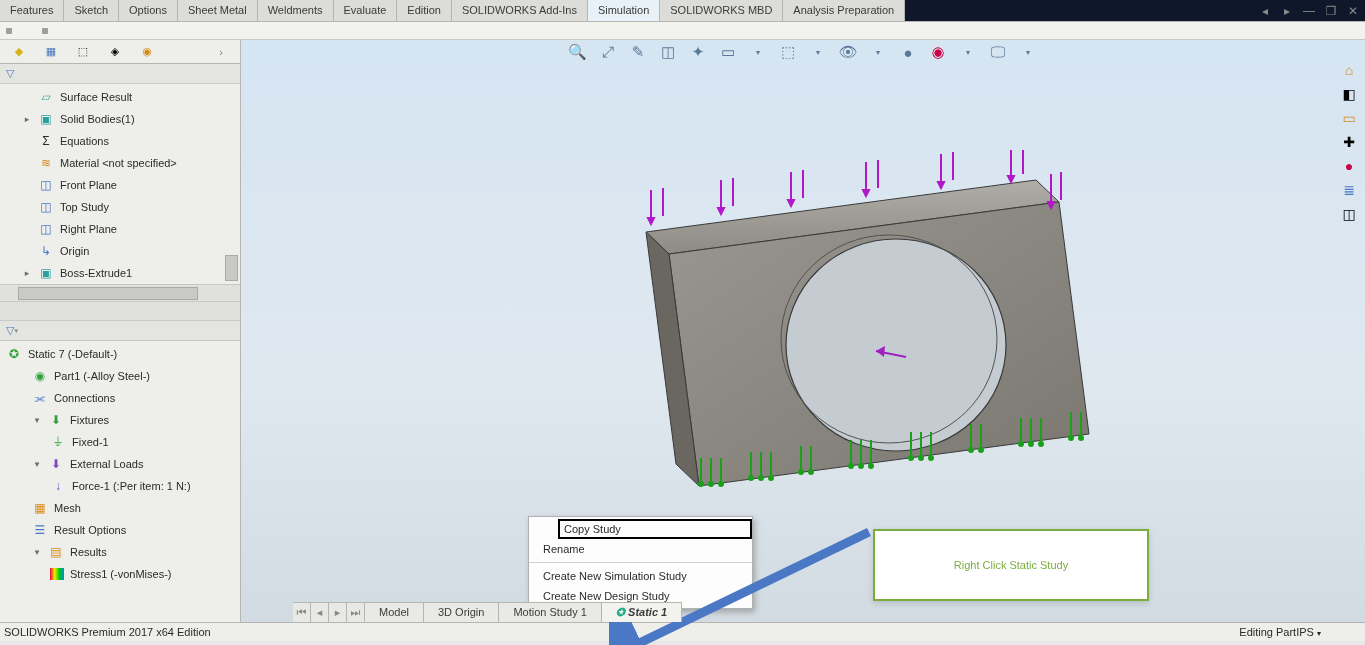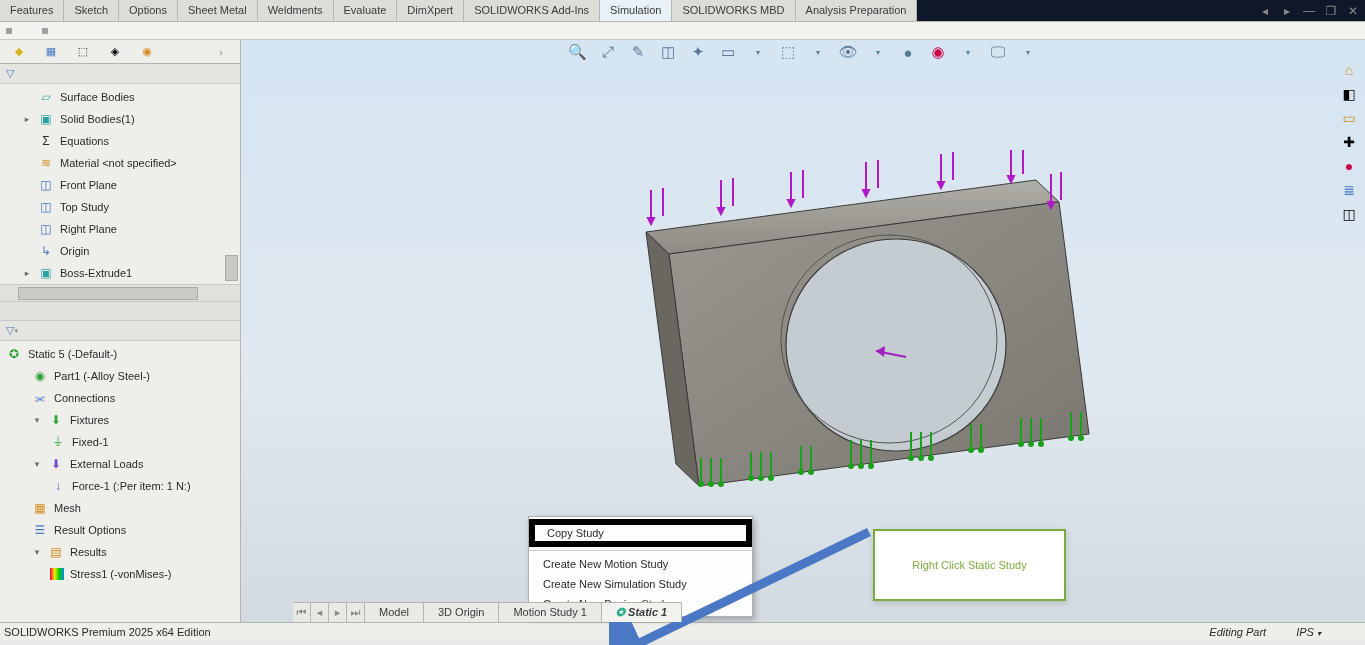--- a/index.html
+++ b/index.html
@@ -52,55 +52,55 @@
 .right-bar { position: absolute; right: 4px; top: 20px; width: 22px; display: flex; flex-direction: column; gap: 4px; }
 .right-bar span { width: 20px; height: 20px; display: inline-flex; align-items: center; justify-content: center; font-size: 14px; cursor: pointer; }
 
 
 .part-svg { position: absolute; left: 350px; top: 110px; }
 
 
 .ctx-menu { position: absolute; left: 287px; top: 476px; width: 225px; background: #fdfdfd; border: 1px solid #b0b0b0; box-shadow: 2px 3px 6px rgba(0,0,0,0.25); padding: 2px 0; }
 .ctx-item { padding: 4px 14px; color: #2a2a2a; cursor: pointer; }
 .ctx-sep { height: 1px; background: #d0d0d0; margin: 3px 0; }
-.ctx-hl { border: 6px solid #000000; padding: 2px 12px; }
-
-
-.callout-box { position: absolute; left: 632px; top: 489px; width: 193px; height: 72px; background: #fff; border: 2px solid #7aad3d; display: flex; align-items: center; justify-content: center; color: #7aad3d; font-size: 13px; box-shadow: 0 2px 6px rgba(0,0,0,0.15); }
+.ctx-hl { border: 2px solid #000000; padding: 2px 4px; margin-left: 29px; }
+
+
+.callout-box { position: absolute; left: 632px; top: 489px; width: 276px; height: 72px; background: #fff; border: 2px solid #7aad3d; display: flex; align-items: center; justify-content: center; color: #7aad3d; font-size: 13px; box-shadow: 0 2px 6px rgba(0,0,0,0.15); }
 .callout-arrow { position: absolute; left: 368px; top: 484px; }
 
 
 .bottom-tabs { position: absolute; left: 52px; bottom: 0; height: 20px; display: flex; background: #e8e8e4; border-top: 1px solid #b5b5b1; }
 .btab { padding: 3px 14px; border-right: 1px solid #b5b5b1; color: #3b3b3b; cursor: pointer; background: #e9e9e5; }
 .btab.bold { font-weight: bold; background: #f2f2ee; font-style: italic; }
 .btab-nav { width: 18px; text-align: center; border-right: 1px solid #b5b5b1; padding-top: 3px; color: #888; cursor: pointer; }
 
 
 .statusbar { height: 19px; background: #eeeeea; border-top: 1px solid #b5b5b1; display: flex; align-items: center; padding: 0 4px; font-size: 11px; color: #2a2a2a; }
-.statusbar .sp { margin-left: auto; display: flex; gap: 30px; padding-right: 40px; font-style: italic; }
+.statusbar .sp { margin-left: auto; display: flex; padding-right: 40px; }
 
 
 .c-blue { color: #4a78c4; } .c-green { color: #2fa03a; } .c-orange { color: #d68a1e; }
 .c-teal { color: #2aa0a0; } .c-purple { color: #7a4ac4; }
 .c-yellow { color: #d6b21e; }
 
 .tree-wrap { display: flex; }
 .tree-wrap .tree { flex: 1; }
 </style>
 </head>
 <body>
 
 <div class="tab-row">
   <div class="tab">Features</div>
   <div class="tab">Sketch</div>
   <div class="tab">Options</div>
   <div class="tab">Sheet Metal</div>
   <div class="tab">Weldments</div>
   <div class="tab">Evaluate</div>
-  <div class="tab">DimXpert</div>
+  <div class="tab">Edition</div>
   <div class="tab">SOLIDWORKS Add-Ins</div>
   <div class="tab active">Simulation</div>
   <div class="tab">SOLIDWORKS MBD</div>
   <div class="tab">Analysis Preparation</div>
   <div class="win-controls">
     <span>◂</span>
     <span>▸</span>
     <span>—</span>
     <span>❐</span>
     <span>✕</span>
@@ -125,21 +125,21 @@
     </div>
     <div class="filter-row">
       <span class="c-blue">▽</span>
     </div>
 
     <div class="tree-wrap">
     <div class="tree">
       <div class="tree-item">
             <span class="arrow"></span>
             <span class="ico c-teal">▱</span>
-            <span>Surface Bodies</span>
+            <span>Surface Result</span>
           </div>
       <div class="tree-item">
             <span class="arrow">▸</span>
             <span class="ico c-teal">▣</span>
             <span>Solid Bodies(1)</span>
           </div>
       <div class="tree-item">
             <span class="arrow"></span>
             <span class="ico">Σ</span>
             <span>Equations</span>
@@ -186,21 +186,21 @@
     <div class="tree-gap"></div>
 
     <div class="filter-row">
       <span class="c-blue">▽</span>
         <span style="font-size:7px;color:#888;">▾</span>
     </div>
 
     <div class="sim-tree">
       <div class="sim-item" style="padding-left:6px;">
           <span class="ico c-green">✪</span>
-          <span>Static 5 (-Default-)</span>
+          <span>Static 7 (-Default-)</span>
         </div>
       <div class="sim-item indent1">
           <span class="ico c-green">◉</span>
           <span>Part1 (-Alloy Steel-)</span>
         </div>
       <div class="sim-item indent1">
           <span class="ico c-blue">⫘</span>
           <span>Connections</span>
         </div>
       <div class="sim-item indent1">
@@ -390,22 +390,22 @@
             <line x1="0" y1="0" x2="0" y2="24"></line>
             <line x1="10" y1="0" x2="10" y2="24"></line>
             <circle cx="0" cy="26" r="2"></circle>
             <circle cx="10" cy="26" r="2"></circle>
           </g>
       </g>
     </svg>
 
     <div class="ctx-menu">
       <div class="ctx-item ctx-hl">Copy Study</div>
+      <div class="ctx-item">Rename</div>
       <div class="ctx-sep"></div>
-      <div class="ctx-item">Create New Motion Study</div>
       <div class="ctx-item">Create New Simulation Study</div>
       <div class="ctx-item">Create New Design Study</div>
     </div>
 
     <div class="callout-box">
       <span>Right Click Static Study</span>
     </div>
     <svg class="callout-arrow" width="280" height="140">
       <defs>
           <marker id="ah" markerWidth="12" markerHeight="12" refX="2" refY="5" orient="auto">
@@ -422,18 +422,18 @@
       <div class="btab-nav">⏭</div>
       <div class="btab">Model</div>
       <div class="btab">3D Origin</div>
       <div class="btab">Motion Study 1</div>
       <div class="btab bold"><span style="color:#2a8;">✪ </span><span>Static 1</span></div>
     </div>
   </div>
 </div>
 
 <div class="statusbar">
-  <span>SOLIDWORKS Premium 2025 x64 Edition</span>
+  <span>SOLIDWORKS Premium 2017 x64 Edition</span>
   <div class="sp">
     <span>Editing Part</span>
     <span><span>IPS</span> <span style="font-size:8px;">▾</span></span>
   </div>
 </div>
 
 </body></html>

